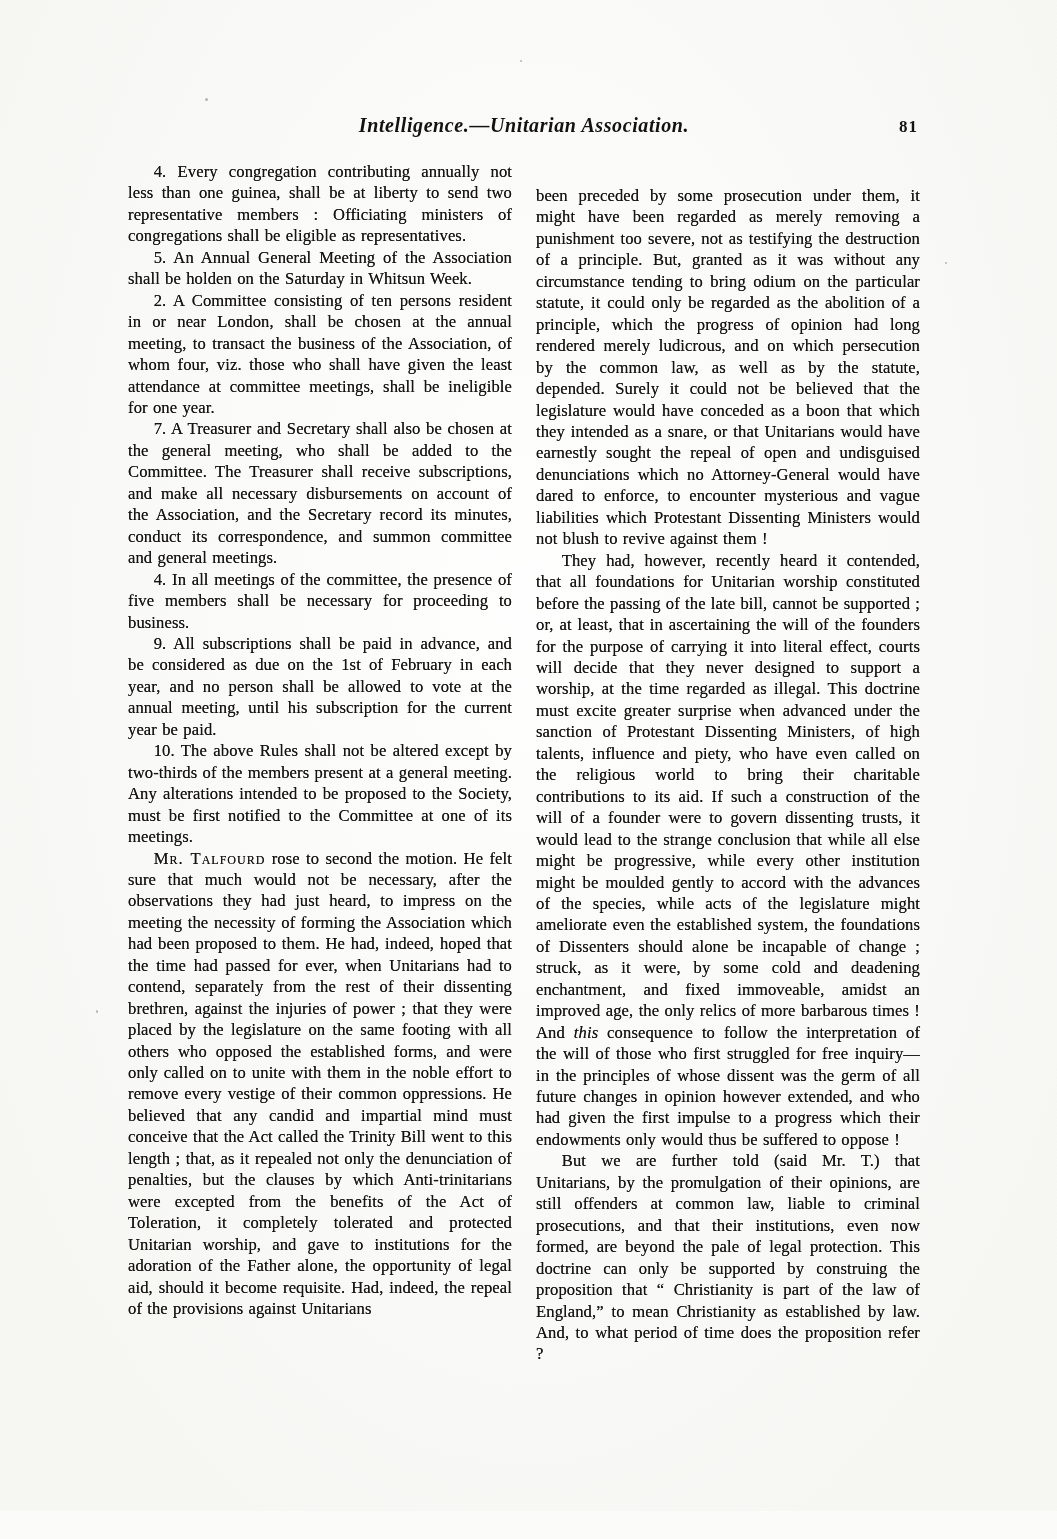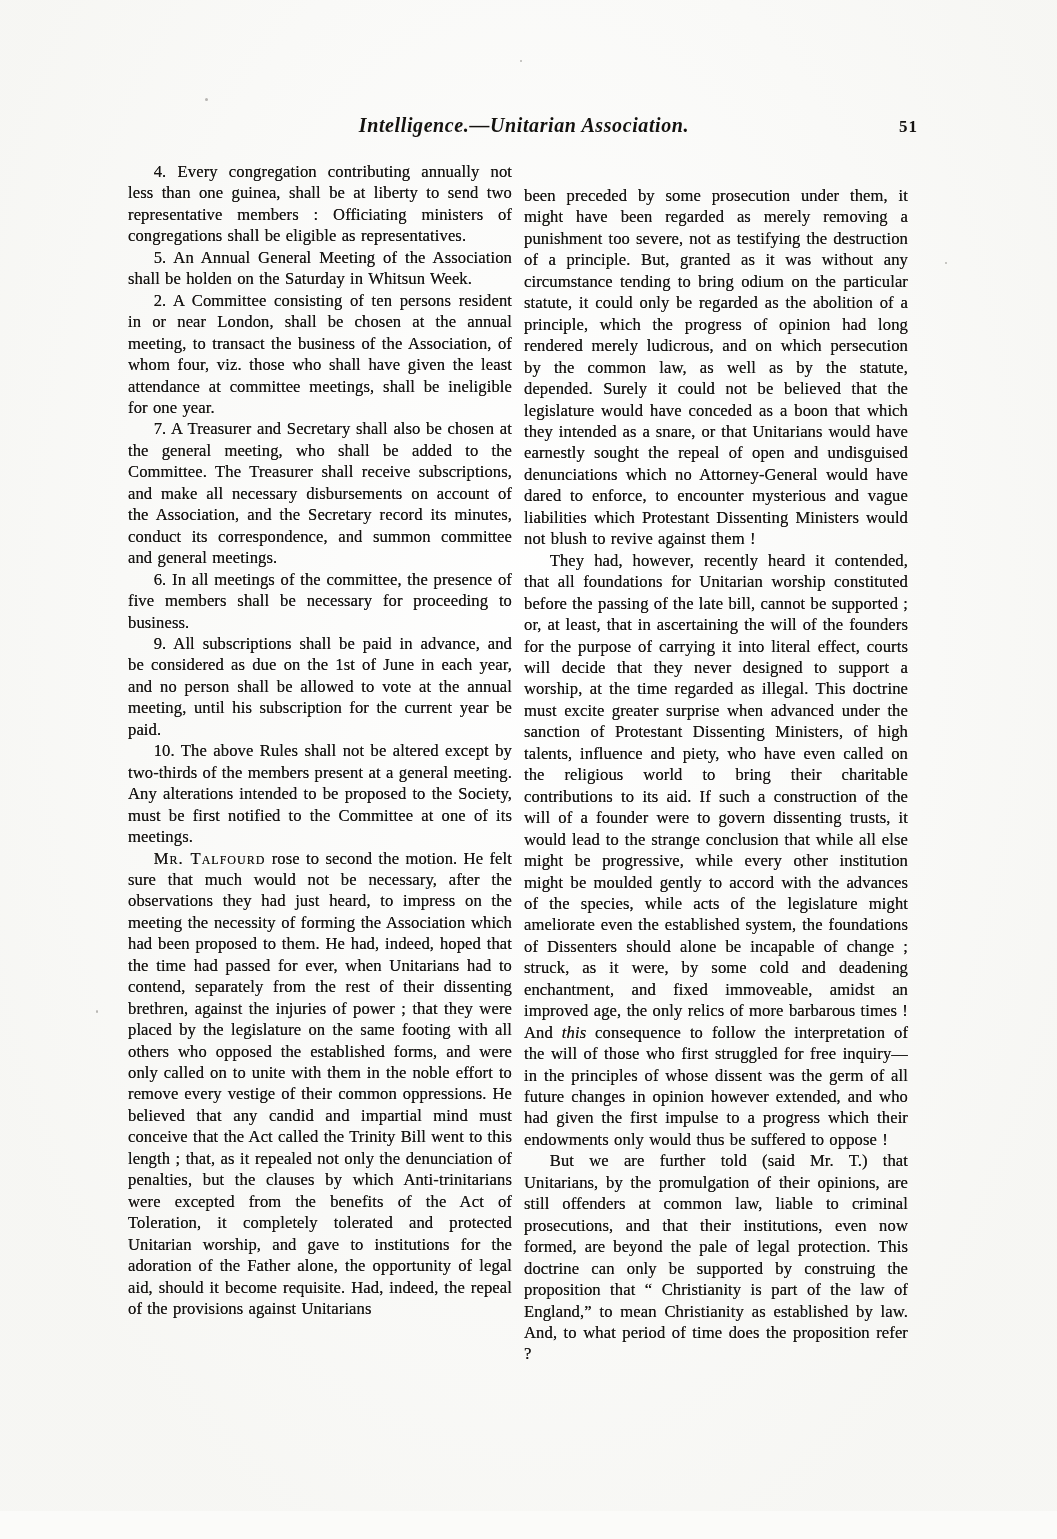--- a/index.html
+++ b/index.html
@@ -41,21 +41,21 @@
     font-weight: bold;
     font-style: normal;
     letter-spacing: 1px;
   }
   .columns {
     position: absolute;
     top: 161px;
     left: 128px;
     width: 792px;
     display: flex;
-    gap: 12px;
+    gap: 24px;
   }
   .col {
     width: 384px;
     text-align: justify;
     font-size: 16.6px;
     line-height: 21.45px;
     letter-spacing: 0.1px;
     word-spacing: 0.06em;
     hyphens: auto;
     -webkit-hyphens: auto;
@@ -91,31 +91,31 @@
 
 <div class="page">
 
   <div class="speck s1"></div>
   <div class="speck s2"></div>
   <div class="speck s3"></div>
   <div class="speck s4"></div>
 
   <div class="header">
     <div class="running-title">Intelligence.—Unitarian Association.</div>
-    <div class="page-number">51</div>
+    <div class="page-number">81</div>
   </div>
 
   <div class="columns">
     <div class="col">
         <p class="para"><span>4. Every congregation contributing annually not less than one guinea, shall be at liberty to send two representative members : Officiating ministers of congregations shall be eligible as representatives.</span></p>
         <p class="para"><span>5. An Annual General Meeting of the Association shall be holden on the Saturday in Whitsun Week.</span></p>
         <p class="para"><span>2. A Committee consisting of ten persons resident in or near London, shall be chosen at the annual meeting, to transact the business of the Association, of whom four, viz. those who shall have given the least attendance at committee meetings, shall be ineligible for one year.</span></p>
         <p class="para"><span>7. A Treasurer and Secretary shall also be chosen at the general meeting, who shall be added to the Committee. The Treasurer shall receive subscriptions, and make all necessary disbursements on account of the Association, and the Secretary record its minutes, conduct its correspondence, and summon committee and general meetings.</span></p>
-        <p class="para"><span>6. In all meetings of the committee, the presence of five members shall be necessary for proceeding to business.</span></p>
-        <p class="para"><span>9. All subscriptions shall be paid in advance, and be considered as due on the 1st of June in each year, and no person shall be allowed to vote at the annual meeting, until his subscription for the current year be paid.</span></p>
+        <p class="para"><span>4. In all meetings of the committee, the presence of five members shall be necessary for proceeding to business.</span></p>
+        <p class="para"><span>9. All subscriptions shall be paid in advance, and be considered as due on the 1st of February in each year, and no person shall be allowed to vote at the annual meeting, until his subscription for the current year be paid.</span></p>
         <p class="para"><span>10. The above Rules shall not be altered except by two-thirds of the members present at a general meeting. Any alterations intended to be proposed to the Society, must be first notified to the Committee at one of its meetings.</span></p>
         <p class="para"><span class="smallcaps">Mr. Talfourd</span><span> rose to second the motion. He felt sure that much would not be necessary, after the observations they had just heard, to impress on the meeting the necessity of forming the Association which had been proposed to them. He had, indeed, hoped that the time had passed for ever, when Unitarians had to contend, separately from the rest of their dissenting brethren, against the injuries of power ; that they were placed by the legislature on the same footing with all others who opposed the established forms, and were only called on to unite with them in the noble effort to remove every vestige of their common oppressions. He believed that any candid and impartial mind must conceive that the Act called the Trinity Bill went to this length ; that, as it repealed not only the denunciation of penalties, but the clauses by which Anti-trinitarians were excepted from the benefits of the Act of Toleration, it completely tolerated and protected Unitarian worship, and gave to institutions for the adoration of the Father alone, the opportunity of legal aid, should it become requisite. Had, indeed, the repeal of the provisions against Unitarians</span></p>
       </div>
     <div class="col">
         <p class="para no-indent"><span>been preceded by some prosecution under them, it might have been regarded as merely removing a punishment too severe, not as testifying the destruction of a principle. But, granted as it was without any circumstance tending to bring odium on the particular statute, it could only be regarded as the abolition of a principle, which the progress of opinion had long rendered merely ludicrous, and on which persecution by the common law, as well as by the statute, depended. Surely it could not be believed that the legislature would have conceded as a boon that which they intended as a snare, or that Unitarians would have earnestly sought the repeal of open and undisguised denunciations which no Attorney-General would have dared to enforce, to encounter mysterious and vague liabilities which Protestant Dissenting Ministers would not blush to revive against them !</span></p>
         <p class="para"><span>They had, however, recently heard it contended, that all foundations for Unitarian worship constituted before the passing of the late bill, cannot be supported ; or, at least, that in ascertaining the will of the founders for the purpose of carrying it into literal effect, courts will decide that they never designed to support a worship, at the time regarded as illegal. This doctrine must excite greater surprise when advanced under the sanction of Protestant Dissenting Ministers, of high talents, influence and piety, who have even called on the religious world to bring their charitable contributions to its aid. If such a construction of the will of a founder were to govern dissenting trusts, it would lead to the strange conclusion that while all else might be progressive, while every other institution might be moulded gently to accord with the advances of the species, while acts of the legislature might ameliorate even the established system, the foundations of Dissenters should alone be incapable of change ; struck, as it were, by some cold and deadening enchantment, and fixed immoveable, amidst an improved age, the only relics of more barbarous times ! And </span><span class="italic">this</span><span> consequence to follow the interpretation of the will of those who first struggled for free inquiry—in the principles of whose dissent was the germ of all future changes in opinion however extended, and who had given the first impulse to a progress which their endowments only would thus be suffered to oppose !</span></p>
         <p class="para"><span>But we are further told (said Mr. T.) that Unitarians, by the promulgation of their opinions, are still offenders at common law, liable to criminal prosecutions, and that their institutions, even now formed, are beyond the pale of legal protection. This doctrine can only be supported by construing the proposition that “ Christianity is part of the law of England,” to mean Christianity as established by law. And, to what period of time does the proposition refer ?</span></p>
       </div>
   </div>
 

